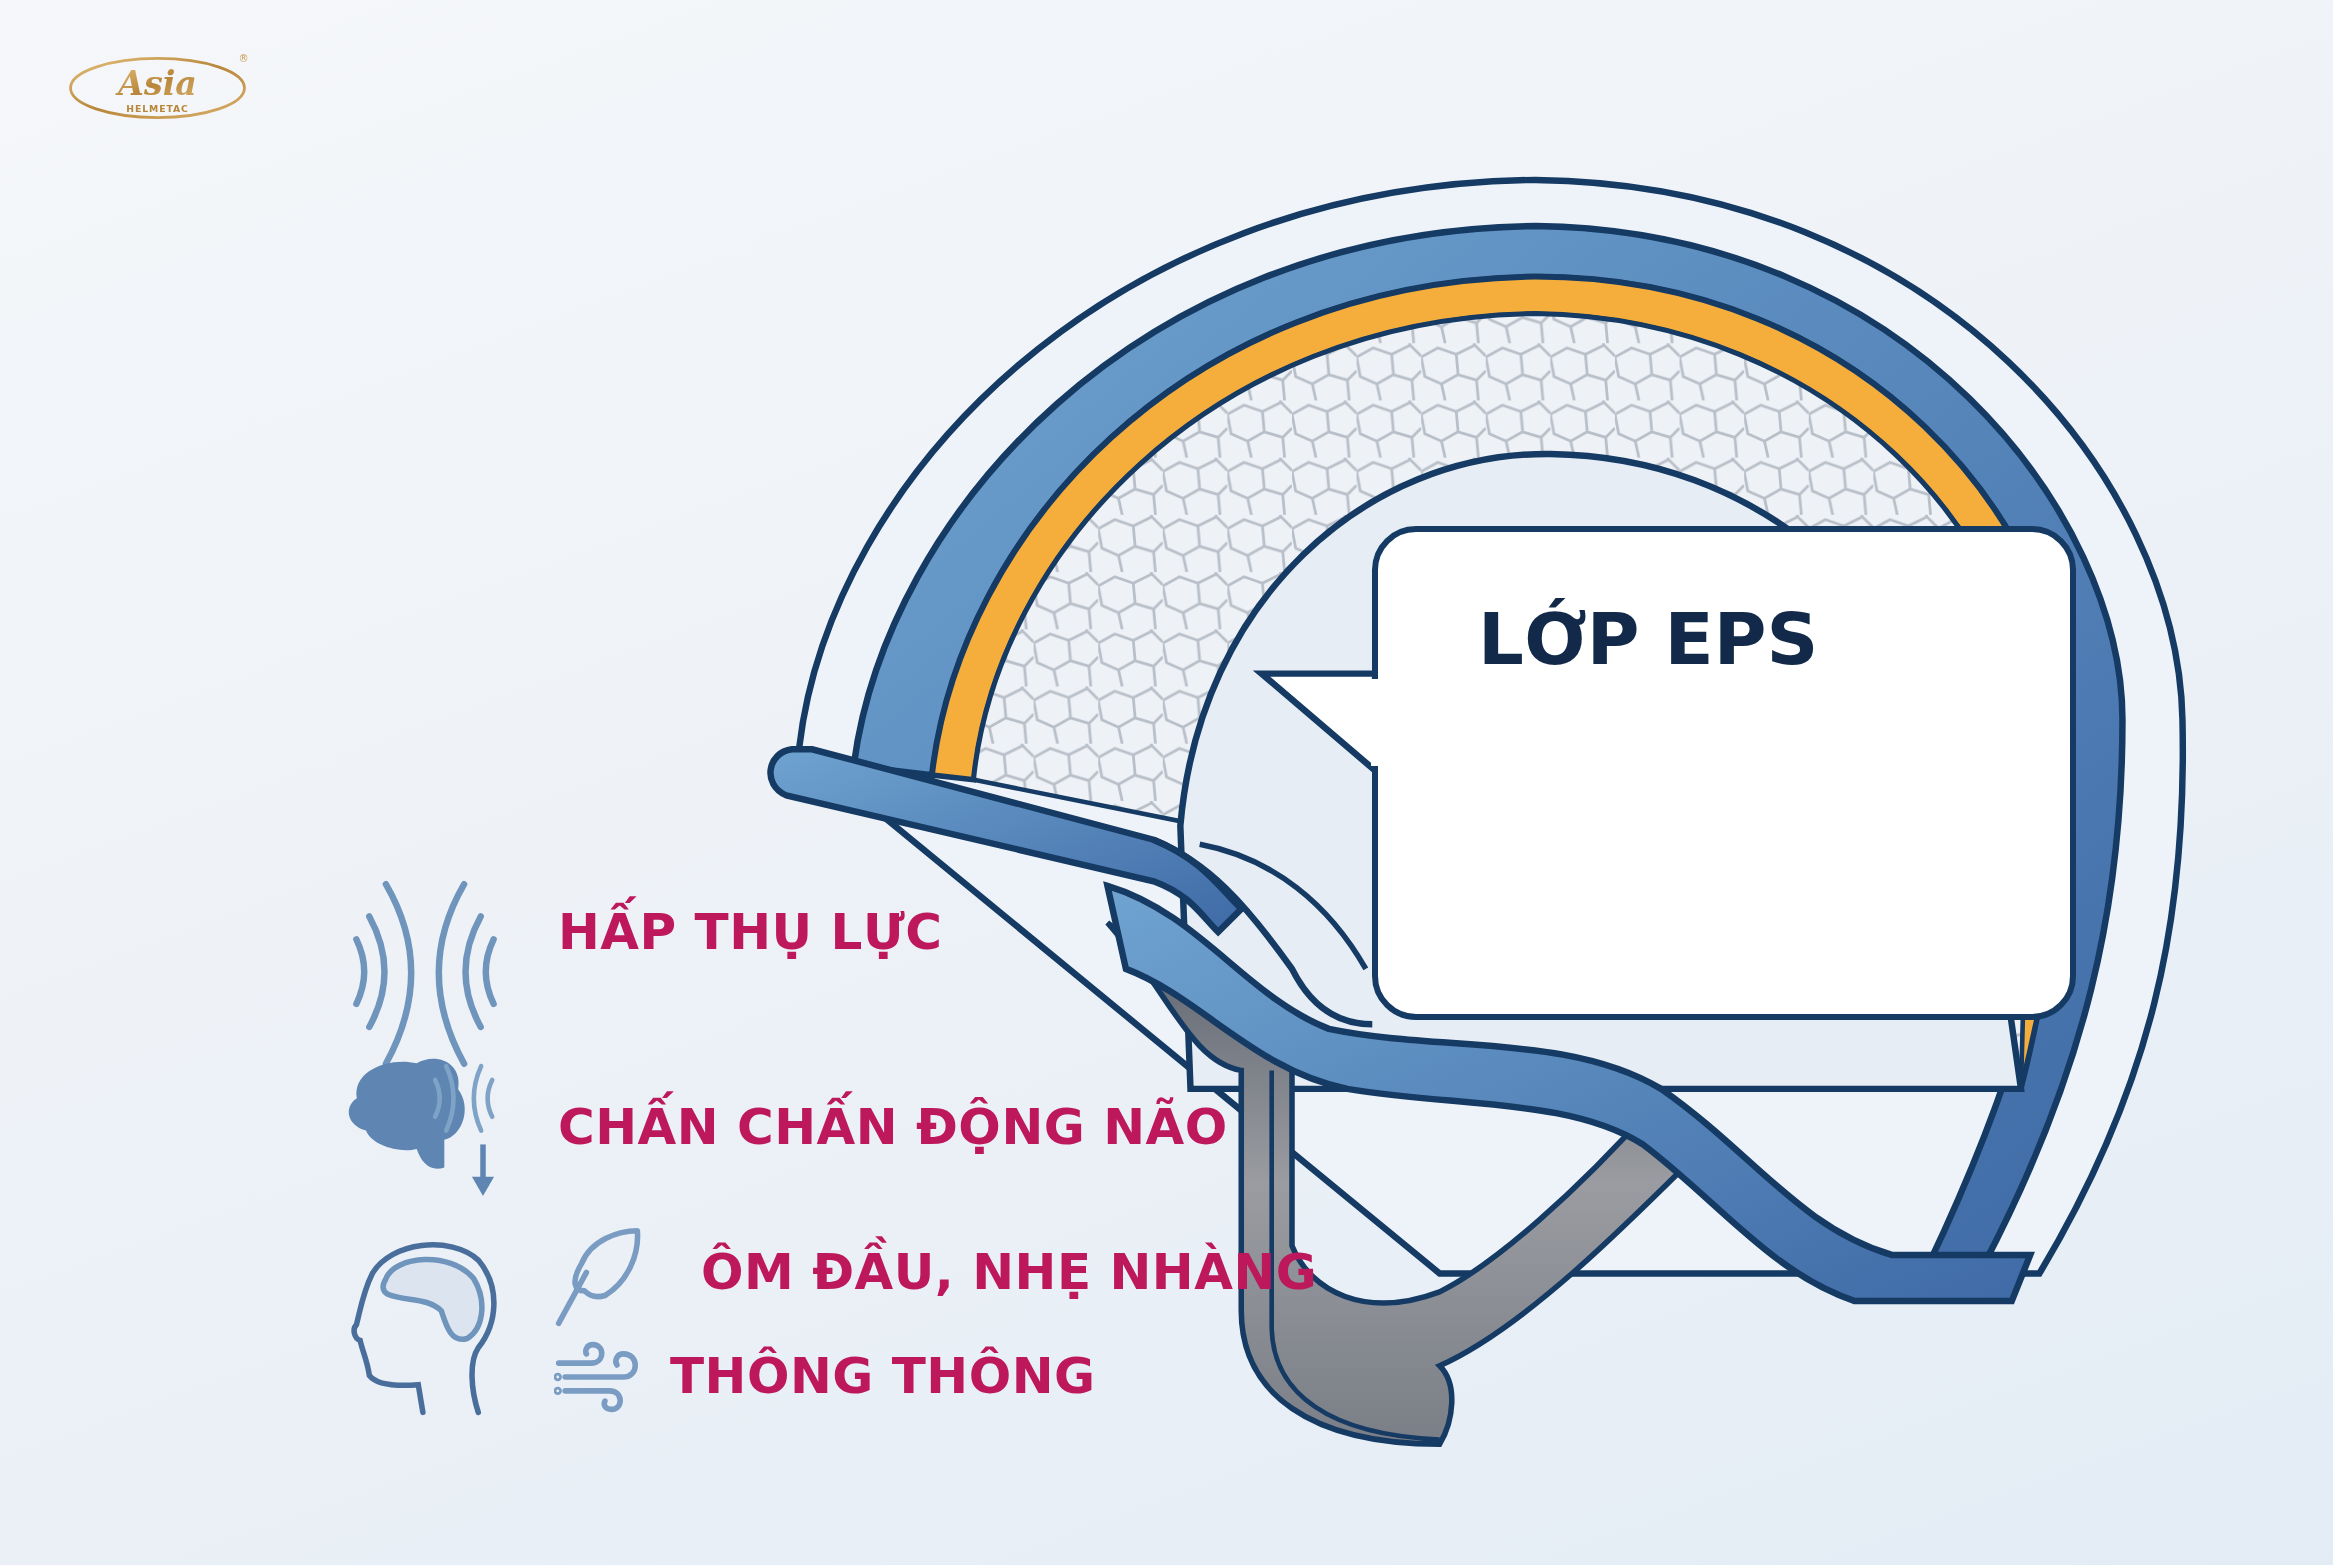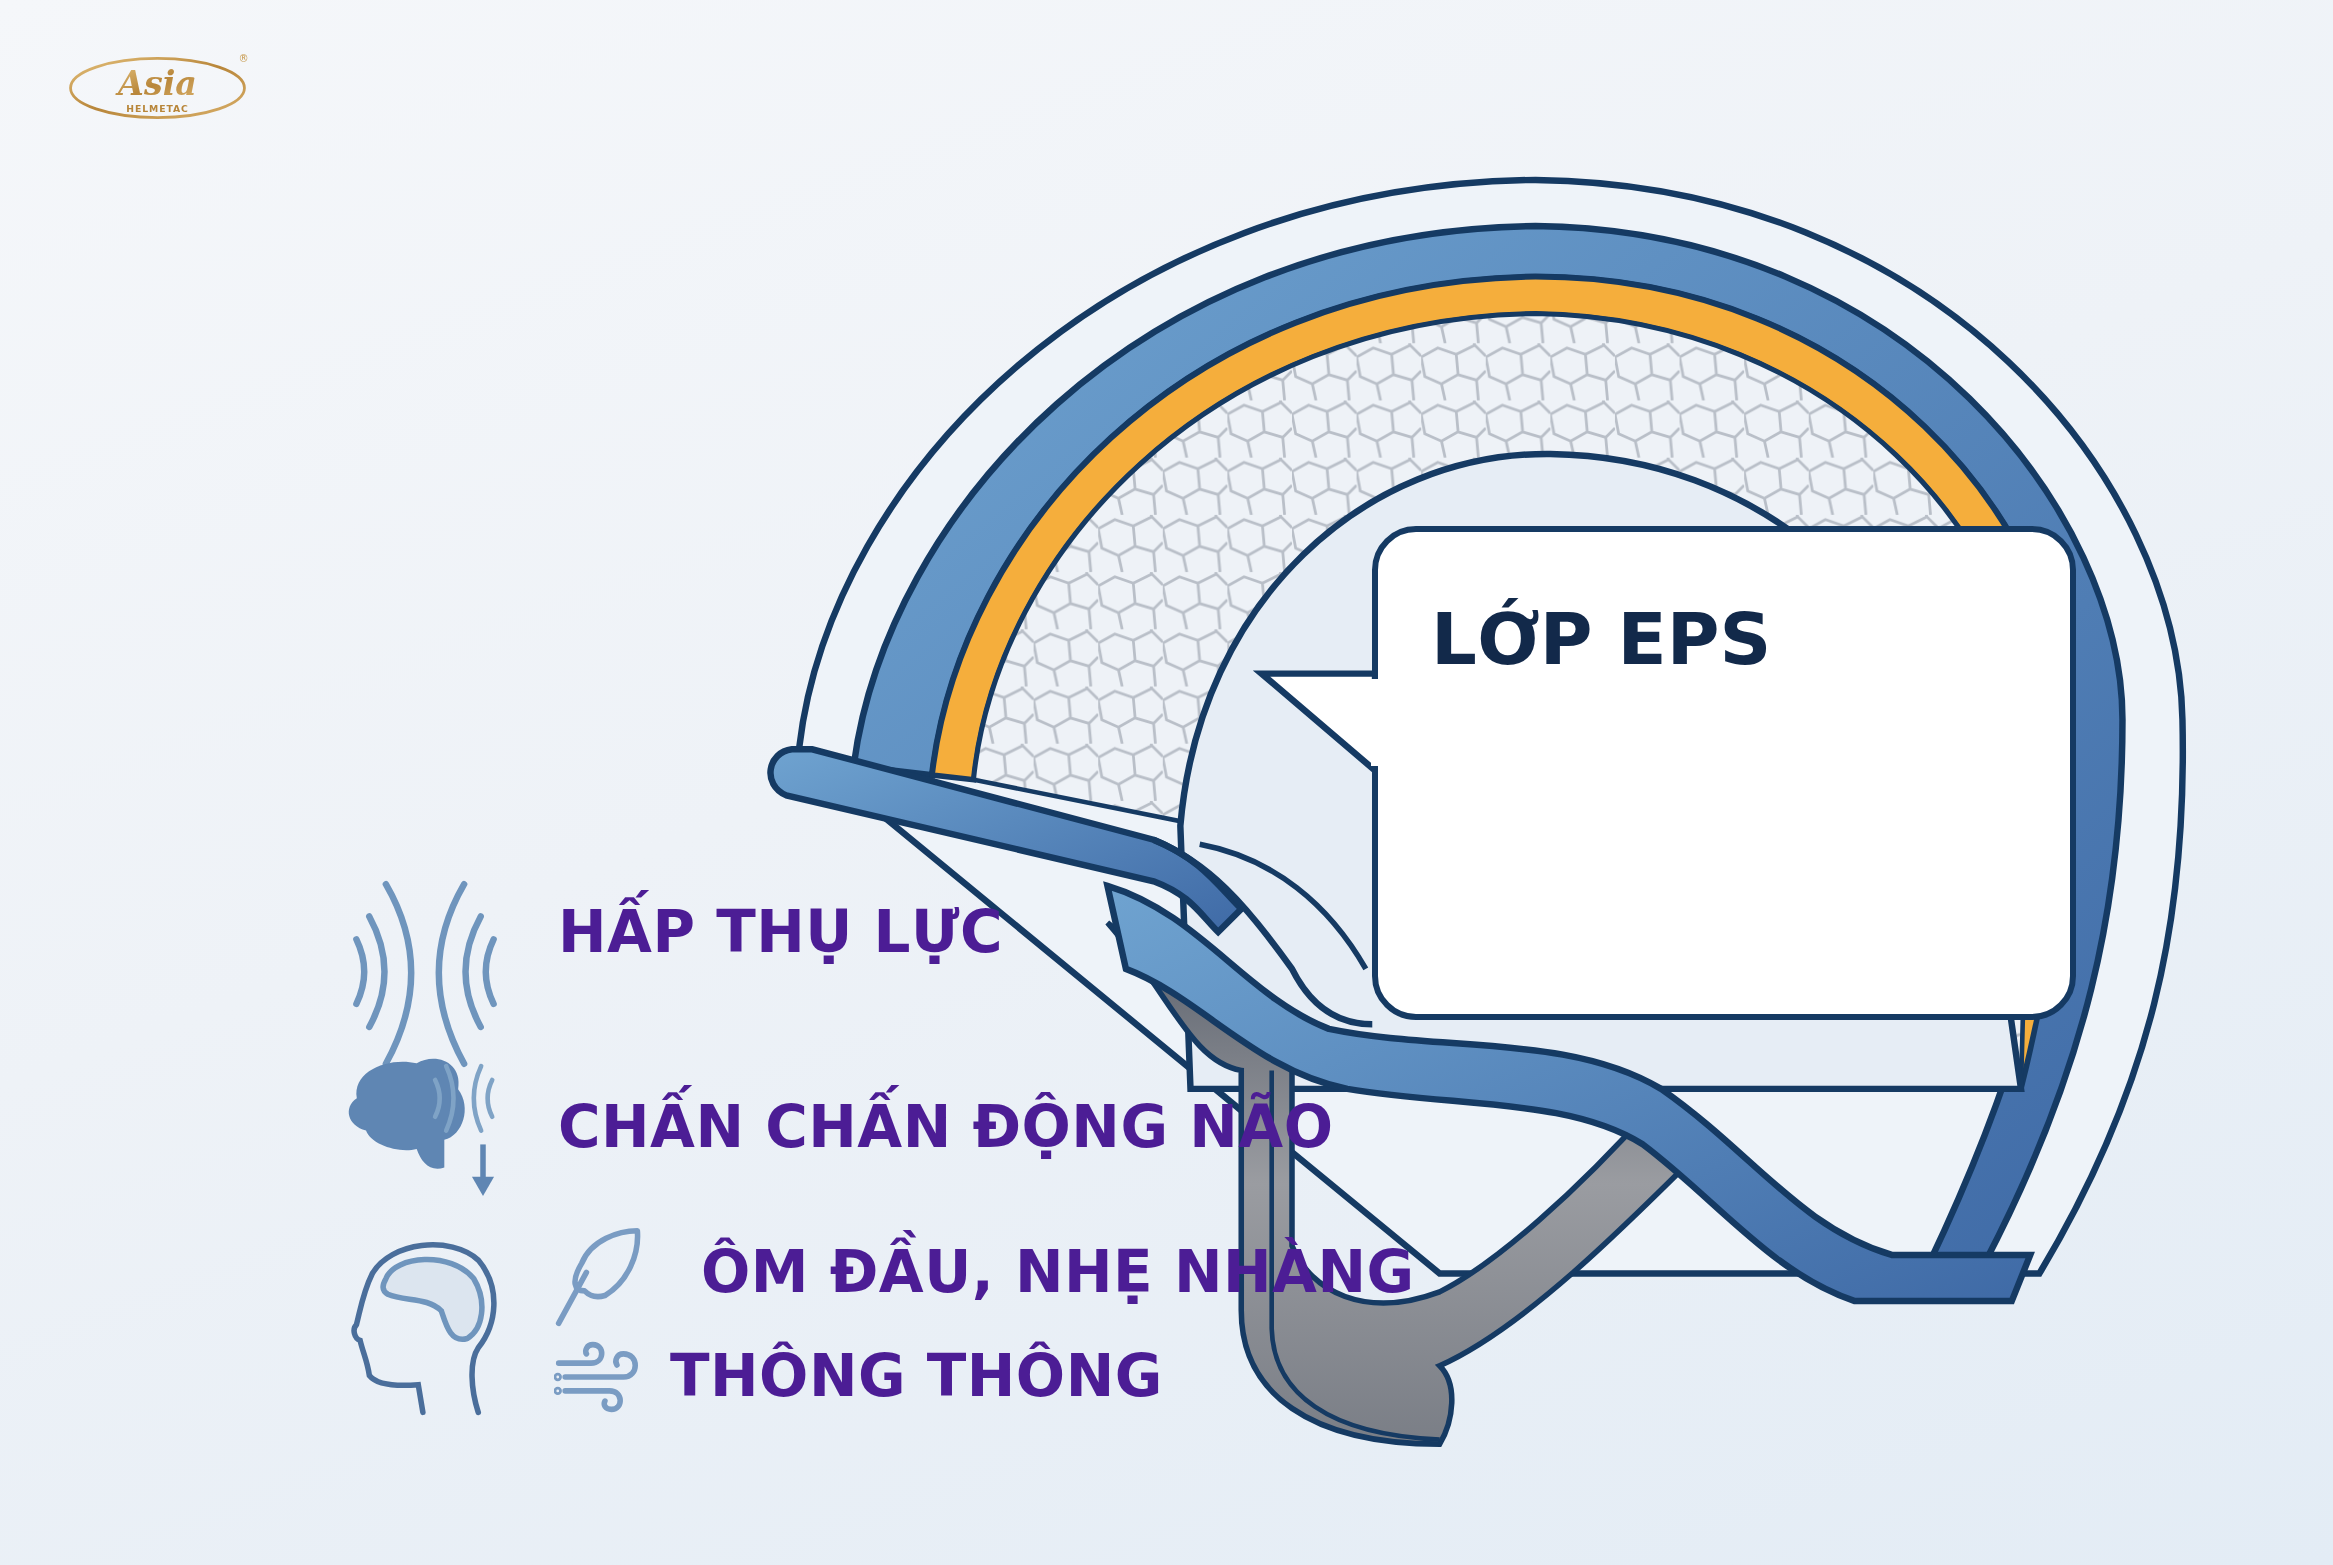--- a/index.html
+++ b/index.html
@@ -5,34 +5,34 @@
   html, body { margin: 0; padding: 0; }
   body {
     width: 2333px; height: 1565px; overflow: hidden; position: relative;
     background: linear-gradient(160deg, #f5f7fa 0%, #eef2f7 45%, #e3ecf5 100%);
     font-family: "DejaVu Sans", "Liberation Sans", sans-serif;
   }
   .abs { position: absolute; }
   .logo { left: 65px; top: 51px; width: 185px; height: 74px; }
   .helmet { left: 0; top: 0; width: 2333px; height: 1565px; }
   .feature-text {
-    position: absolute; color: #4c1d95; font-weight: bold;
-    font-size: 58px; line-height: 65px; letter-spacing: 0.5px; white-space: nowrap;
+    position: absolute; color: #be185d; font-weight: bold;
+    font-size: 50px; line-height: 65px; letter-spacing: 0.5px; white-space: nowrap;
     font-family: "DejaVu Sans", sans-serif;
   }
   .callout {
     position: absolute; left: 1372px; top: 526px; width: 704px; height: 494px;
     background: #ffffff; border: 6.5px solid #153a63; border-radius: 44px; box-sizing: border-box;
   }
   .callout-text {
     position: absolute; left: 1431px; top: 583px; color: #12294a; font-weight: bold;
     font-size: 72px; line-height: 113px; white-space: nowrap;
     font-family: "DejaVu Sans", sans-serif;
   }
-  .callout-text div { height: 76px; }
+  .callout-text div { height: 76px; margin-left: 47px; }
   .icon { position: absolute; }
 </style>
 </head>
 <body>
 
 <div class="abs logo">
   <svg width="185" height="74" viewBox="0 0 200 80">
     <defs>
       <linearGradient id="gold" x1="0" y1="0" x2="1" y2="1">
         <stop offset="0" stop-color="#e3bf7a"></stop>

